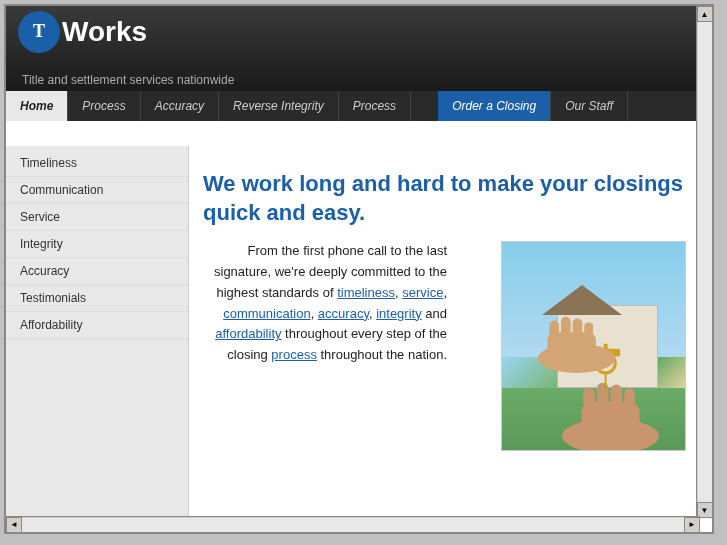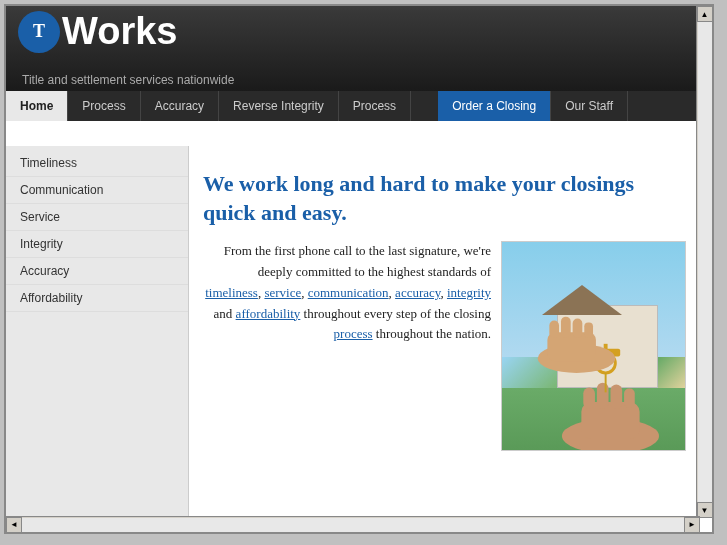--- a/index.html
+++ b/index.html
@@ -127,39 +127,40 @@
 
     .logo-circle span {
       color: white;
       font-size: 18px;
       font-weight: bold;
       font-family: Georgia, serif;
     }
 
     .logo-works {
       color: white;
-      font-size: 38px;
+      font-size: 28px;
       font-weight: bold;
       font-family: Arial, sans-serif;
     }
 
     .logo-subtitle {
       color: #aaa;
       font-size: 12px;
       margin-top: 20px;
       margin-left: 4px;
     }
 
     
     .nav-bar {
       width: 100%;
       height: 30px;
       background: #2a2a2a;
       display: flex;
       align-items: stretch;
+      font-style: italic;
     }
 
     .nav-item {
       padding: 0 14px;
       display: flex;
       align-items: center;
       color: #ccc;
       font-size: 12px;
       cursor: pointer;
       text-decoration: none;
@@ -203,34 +204,34 @@
       border-bottom: 1px solid #ddd;
     }
 
     
     .main-content {
       flex: 1;
       padding: 24px 14px;
       background: #fff;
       overflow: hidden;
       position: relative;
-      font-family: Liberation Serif, serif;
     }
 
     .headline {
       color: #1a5fa8;
       font-size: 22px;
       font-weight: bold;
       line-height: 1.3;
       margin-bottom: 14px;
     }
 
     .body-text-area {
       display: flex;
       align-items: flex-start;
+      gap: 44px;
     }
 
     .body-text {
       font-size: 13px;
       line-height: 1.6;
       color: #222;
       text-align: right;
       max-width: 290px;
     }
 
@@ -325,20 +326,21 @@
     </div>
 
     <div class="main-layout">
 
       <div class="sidebar">
         <div class="sidebar-item">Timeliness</div>
         <div class="sidebar-item">Communication</div>
         <div class="sidebar-item">Service</div>
         <div class="sidebar-item">Integrity</div>
         <div class="sidebar-item">Accuracy</div>
+        <div class="sidebar-item">Testimonials</div>
         <div class="sidebar-item">Affordability</div>
       </div>
 
       <div class="main-content">
         <div class="headline">We work long and hard to make your closings quick and easy.</div>
 
         <div class="body-text-area">
           <div class="body-text">
             <span>From the first phone call to the last signature, we're deeply committed to the highest standards of </span><a href="#">timeliness</a><span>, </span><a href="#">service</a><span>, </span><a href="#">communication</a><span>, </span><a href="#">accuracy</a><span>, </span><a href="#">integrity</a><span> and </span><a href="#">affordability</a><span> throughout every step of the closing </span><a href="#">process</a><span> throughout the nation.</span>
           </div>

